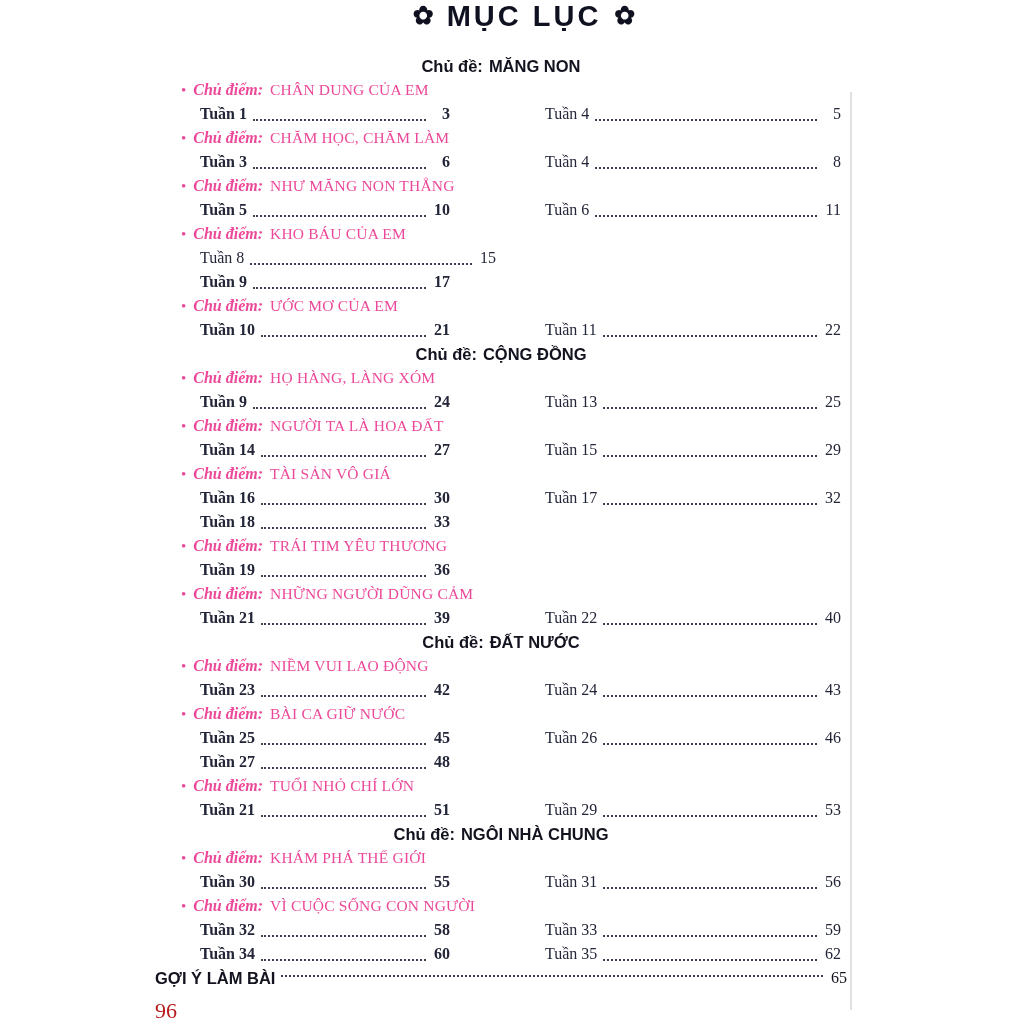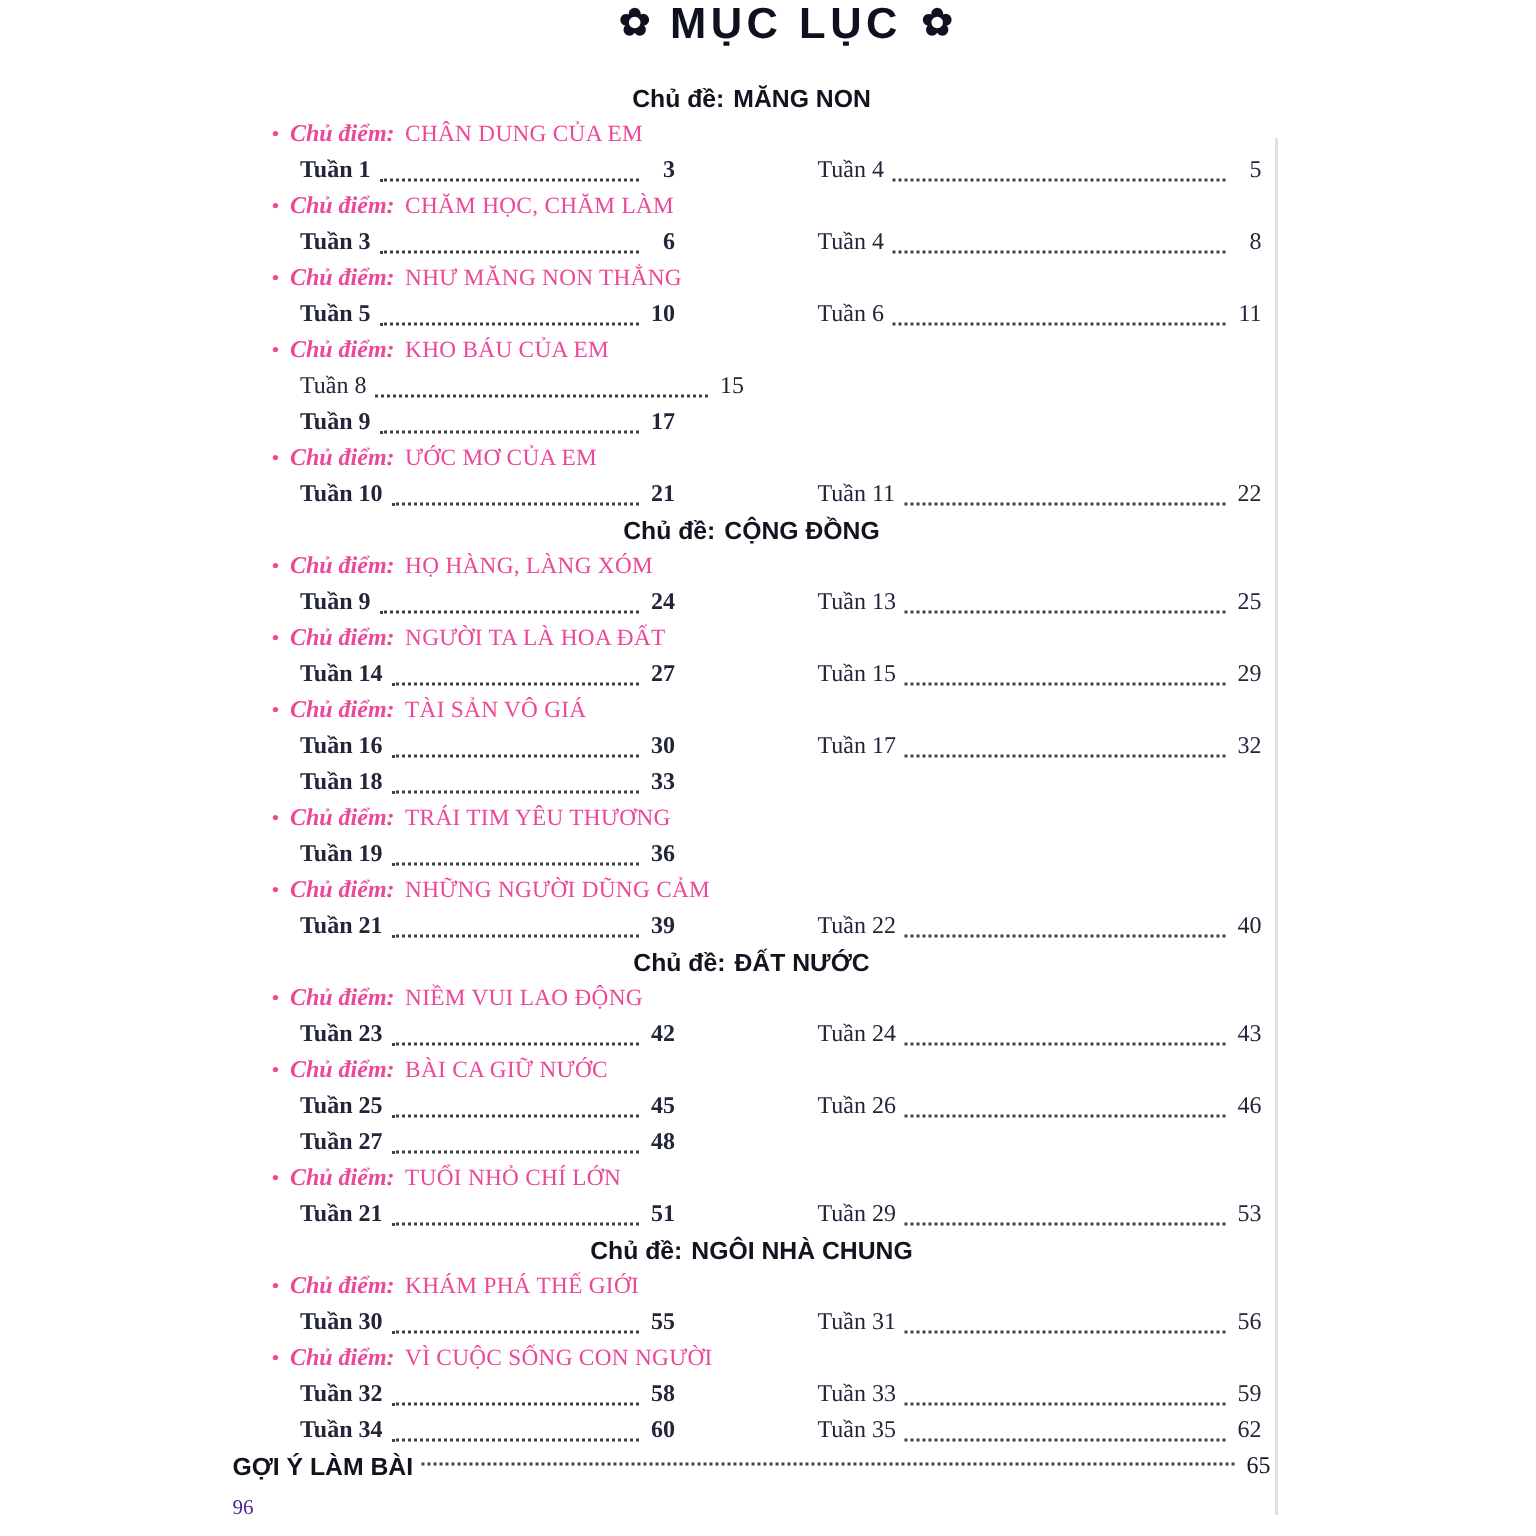--- a/index.html
+++ b/index.html
@@ -32,21 +32,21 @@
   .week { white-space:nowrap; font-size:16px; line-height:24px; }
   .leader { flex:1; border-bottom:2px dotted #3c3f52; margin:0 2px 5px 6px; }
   .pnum { min-width:22px; text-align:right; font-size:16px; line-height:24px; }
 
   .tail-row { display:flex; align-items:center; height:24px; line-height:24px;
               font-family:"Liberation Sans", sans-serif; font-weight:bold;
               font-size:16.5px; color:#12131e; }
   .tail-row .leader { margin-bottom:5px; }
   .tail-row .pnum { font-family:"Liberation Serif", serif; font-weight:normal; }
 
-  .page-num { position:absolute; left:155px; top:998px; font-size:14px; color:#4c1d95; }
+  .page-num { position:absolute; left:155px; top:998px; font-size:22px; color:#b91c1c; }
 
   .scan-edge-right { position:absolute; left:850px; top:92px; width:2px; height:918px;
                      background:#e0e0e0; }
 </style>
 </head>
 <body>
 
 <div class="page">
 
   <h1 class="title"><span class="flower">✿</span><span class="title-text">MỤC LỤC</span><span class="flower">✿</span></h1>

